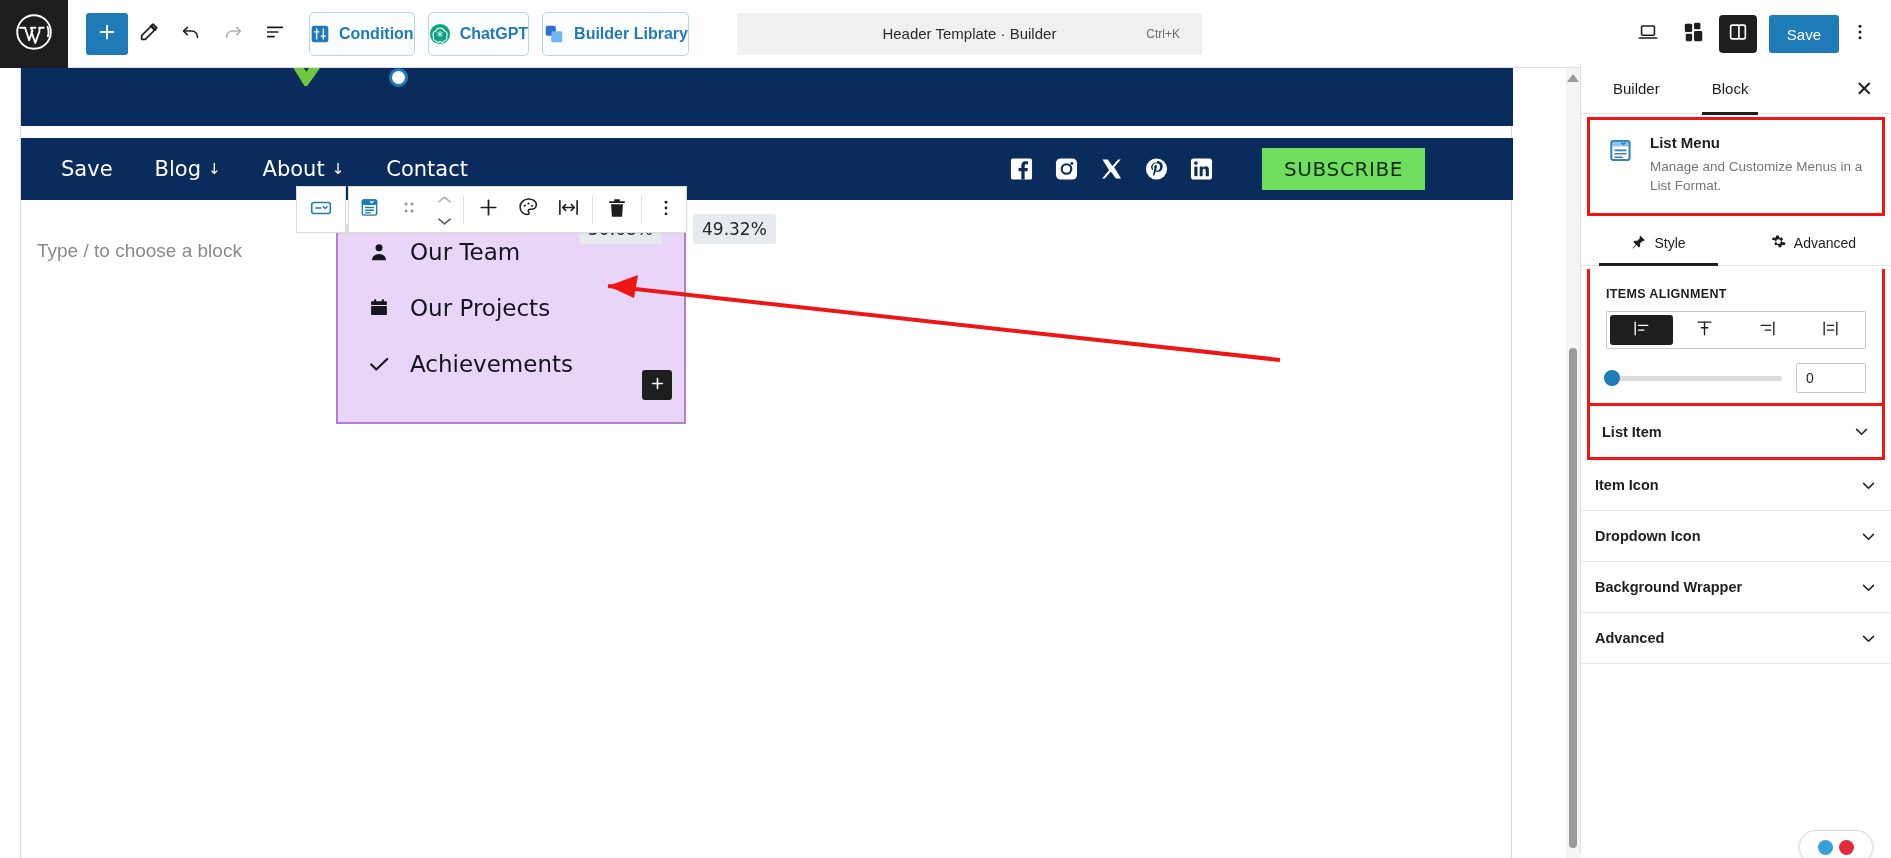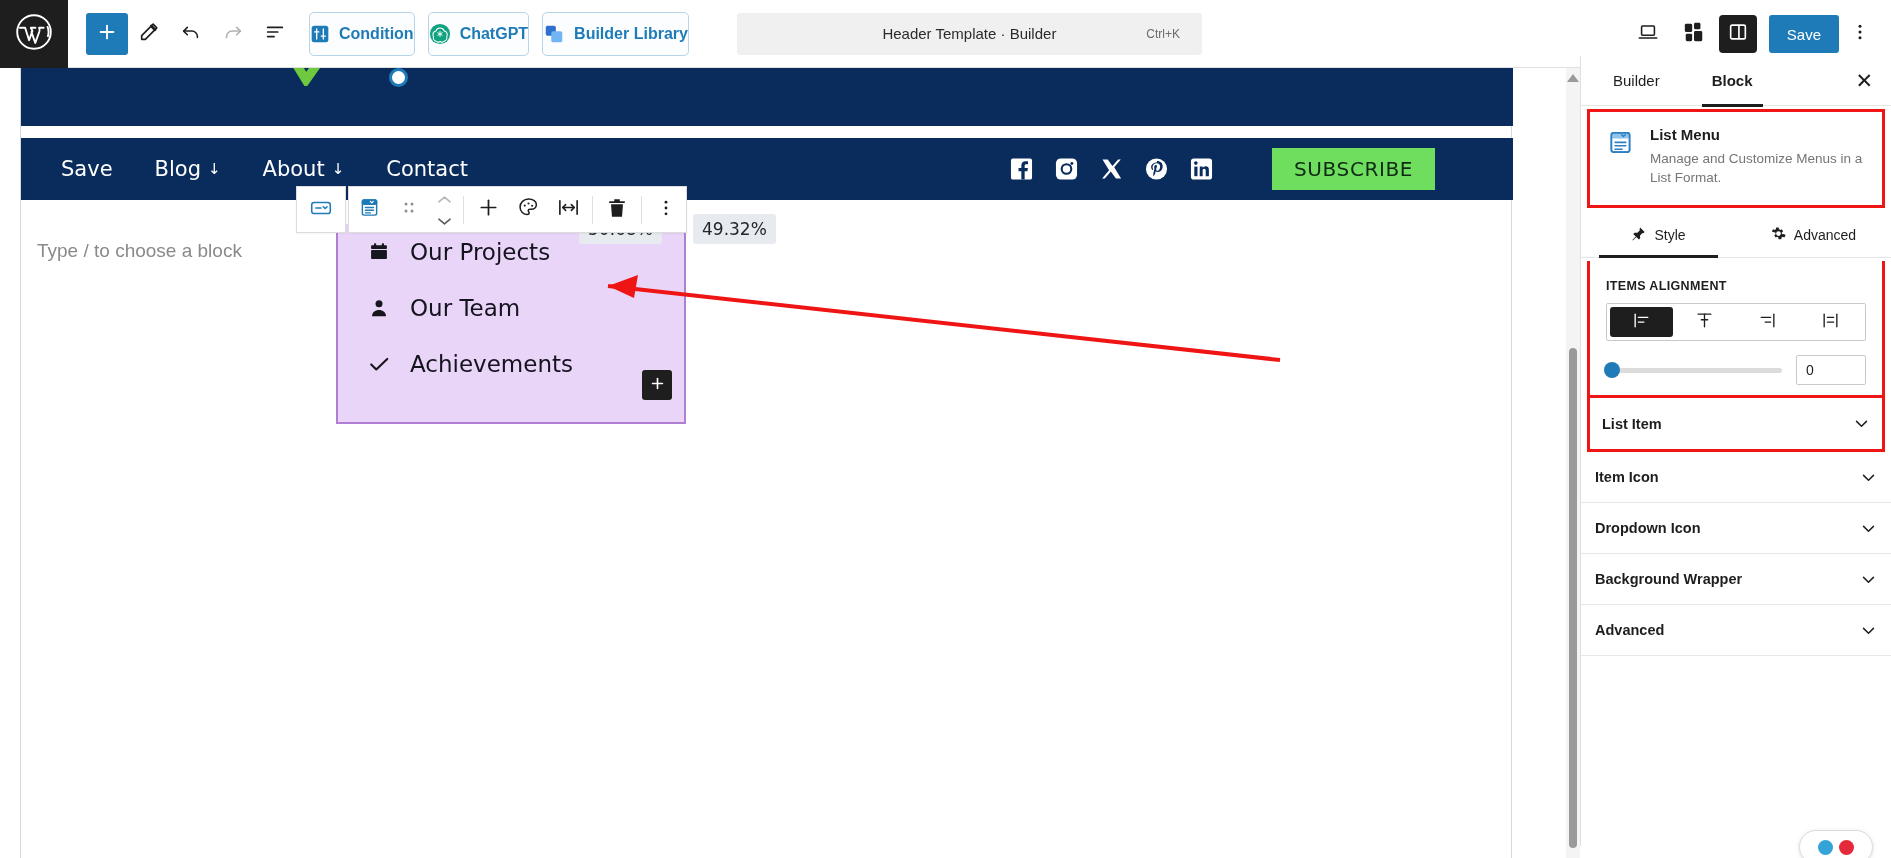--- a/index.html
+++ b/index.html
@@ -149,21 +149,21 @@
   .nav-caret { font-size: 15px; }
 
   #nav-social {
     position: absolute; right: 300px; top: 50%;
     transform: translateY(-50%);
     display: flex; align-items: center; gap: 22px;
   }
   .soc-icon { width: 23px; height: 23px; cursor: pointer; display:block; }
 
   #subscribe-btn {
-    position: absolute; right: 78px; top: 50%;
+    position: absolute; right: 88px; top: 50%;
     transform: translateY(-50%);
     background: #6fdd5e;
     color: #0f2a14;
     height: 42px;
     padding: 0 22px;
     display: flex; align-items: center; justify-content: flex-start;
     font-size: 20px;
     letter-spacing: 0.6px;
     cursor: pointer;
     font-family: "DejaVu Sans", sans-serif;
@@ -257,39 +257,39 @@
     cursor: pointer;
   }
   #rail-thumb {
     position: absolute; top: 280px; left: 3px;
     width: 8px; height: 500px;
     background: #9a9a9a; border-radius: 4px;
     cursor: grab;
   }
 
   #sidebar {
-    position: absolute; top: 56px; right: 0;
+    position: absolute; top: 64px; right: 0;
     width: 311px; height: 790px;
     background: #ffffff;
     border-left: 1px solid #e0e0e0;
     overflow: hidden;
   }
   #sb-tabs {
     height: 50px;
     display: flex; align-items: center;
     position: relative;
     border-bottom: 1px solid #e6e6e6;
   }
   .sb-tab {
     font-size: 15px; color: #1e1e1e;
     padding: 0 10px; cursor: pointer; position: relative;
     height: 50px; display: flex; align-items: center;
   }
   #sb-tab-builder { margin-left: 22px; }
-  #sb-tab-block { margin-left: 32px; font-weight: 700; }
+  #sb-tab-block { margin-left: 32px; font-weight: 400; }
   #sb-tab-block::after {
     content: ''; position: absolute; left: 0; right: 0; bottom: -1px;
     height: 3px; background: #1e1e1e;
   }
   #sb-close {
     position: absolute; right: 18px; top: 14px;
     cursor: pointer; font-size: 21px; color: #1e1e1e;
     line-height: 1;
   }
 
@@ -609,36 +609,36 @@
         <span>SUBSCRIBE</span>
       </div>
     </div>
 
     <div id="placeholder-text">Type / to choose a block</div>
 
     <div id="dropdown-panel">
       <div class="dd-item">
         <span class="dd-ico">
           <svg width="20" height="22" viewBox="0 0 24 24" fill="#16161e">
+              <circle cx="12" cy="7" r="4.2"></circle>
+              <path d="M3.6 22c0-4.7 3.8-7.6 8.4-7.6s8.4 2.9 8.4 7.6z"></path>
+            </svg>
+        </span>
+        <span>Our Team</span>
+      </div>
+      <div class="dd-item">
+        <span class="dd-ico">
+          <svg width="20" height="22" viewBox="0 0 24 24" fill="#16161e">
               <rect x="2.5" y="4" width="19" height="4.5" rx="1"></rect>
               <rect x="2.5" y="9.5" width="19" height="11" rx="1"></rect>
               <rect x="6" y="1.5" width="2.6" height="4" rx="1"></rect>
               <rect x="15.4" y="1.5" width="2.6" height="4" rx="1"></rect>
             </svg>
         </span>
         <span>Our Projects</span>
-      </div>
-      <div class="dd-item">
-        <span class="dd-ico">
-          <svg width="20" height="22" viewBox="0 0 24 24" fill="#16161e">
-              <circle cx="12" cy="7" r="4.2"></circle>
-              <path d="M3.6 22c0-4.7 3.8-7.6 8.4-7.6s8.4 2.9 8.4 7.6z"></path>
-            </svg>
-        </span>
-        <span>Our Team</span>
       </div>
       <div class="dd-item">
         <span class="dd-ico">
           <svg width="22" height="22" viewBox="0 0 24 24" fill="none" stroke="#16161e" stroke-width="2.3" stroke-linecap="round" stroke-linejoin="round">
               <path d="M3.5 12.5l5.5 5.5L21 6.5"></path>
             </svg>
         </span>
         <span>Achievements</span>
       </div>
       <div id="dd-add-btn">

